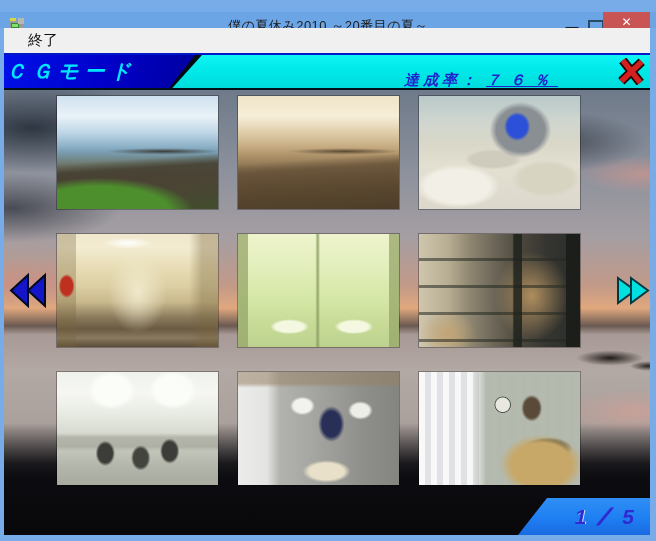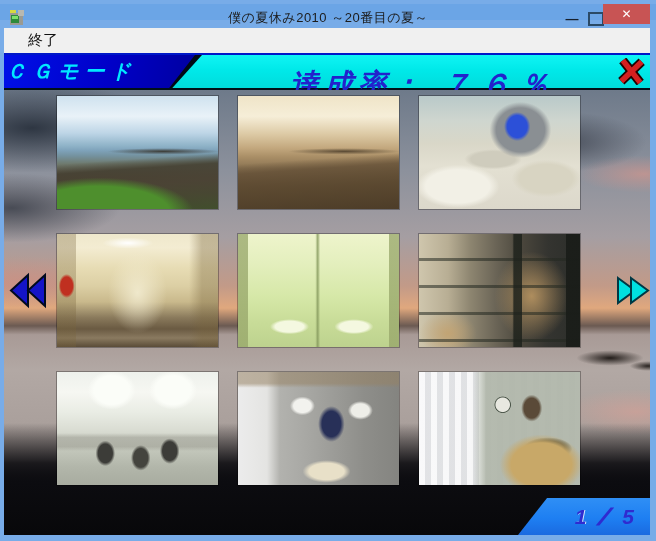--- a/index.html
+++ b/index.html
@@ -3,21 +3,21 @@
 <meta charset="utf-8">
 <style>
   html,body{margin:0;padding:0;}
   body{
     width:656px;height:541px;position:relative;overflow:hidden;
     font-family:"Liberation Sans","DejaVu Sans",sans-serif;
     background:#78ACE8; 
   }
   
   .titlebar{
-    position:absolute;left:0;top:4px;width:656px;height:16px;
+    position:absolute;left:0;top:12px;width:656px;height:16px;
     background:#6BA5E6;
   }
   .app-icon{position:absolute;left:8px;top:5px;width:18px;height:18px;}
   .win-title{
     position:absolute;left:0;right:0;top:0;height:28px;
     display:flex;align-items:center;justify-content:center;
     font-size:13px;color:#1c1c1c;letter-spacing:0.5px;
   }
   .btn-min{
     position:absolute;left:560px;top:0;width:24px;height:28px;
@@ -59,26 +59,26 @@
     background:linear-gradient(100deg,#0010E8 0%,#0000C8 55%,#0000A0 100%);
     clip-path:polygon(0 0,100% 0,86.5% 100%,0 100%);
     display:flex;align-items:center;
   }
   .cg-label{
     padding-left:2px;font-style:italic;font-weight:bold;font-size:20px;
     color:#00E8FF;letter-spacing:6px;white-space:nowrap;
   }
   .achieve{
     position:absolute;right:92px;top:0;height:51px;
-    display:flex;align-items:flex-end;
-    font-style:italic;font-weight:bold;font-size:30px;color:#2222CC;
+    display:flex;align-items:center;
+    font-style:italic;font-weight:bold;font-size:15px;color:#2222CC;
     white-space:nowrap;
   }
   .achieve .label{letter-spacing:4px;}
-  .achieve .value{letter-spacing:9px;margin-left:16px;}
+  .achieve .value{letter-spacing:9px;margin-left:6px;text-decoration:underline;}
   .close-x{
     position:absolute;right:5px;top:3px;width:27px;height:27px;cursor:default;
   }
   
   .content{
     position:absolute;left:4px;top:90px;width:646px;height:445px;
     background:
       
       linear-gradient(to top,#08080a 0px,#0c0c10 52px,rgba(12,12,16,0.88) 72px,rgba(22,20,22,0) 112px),
       

